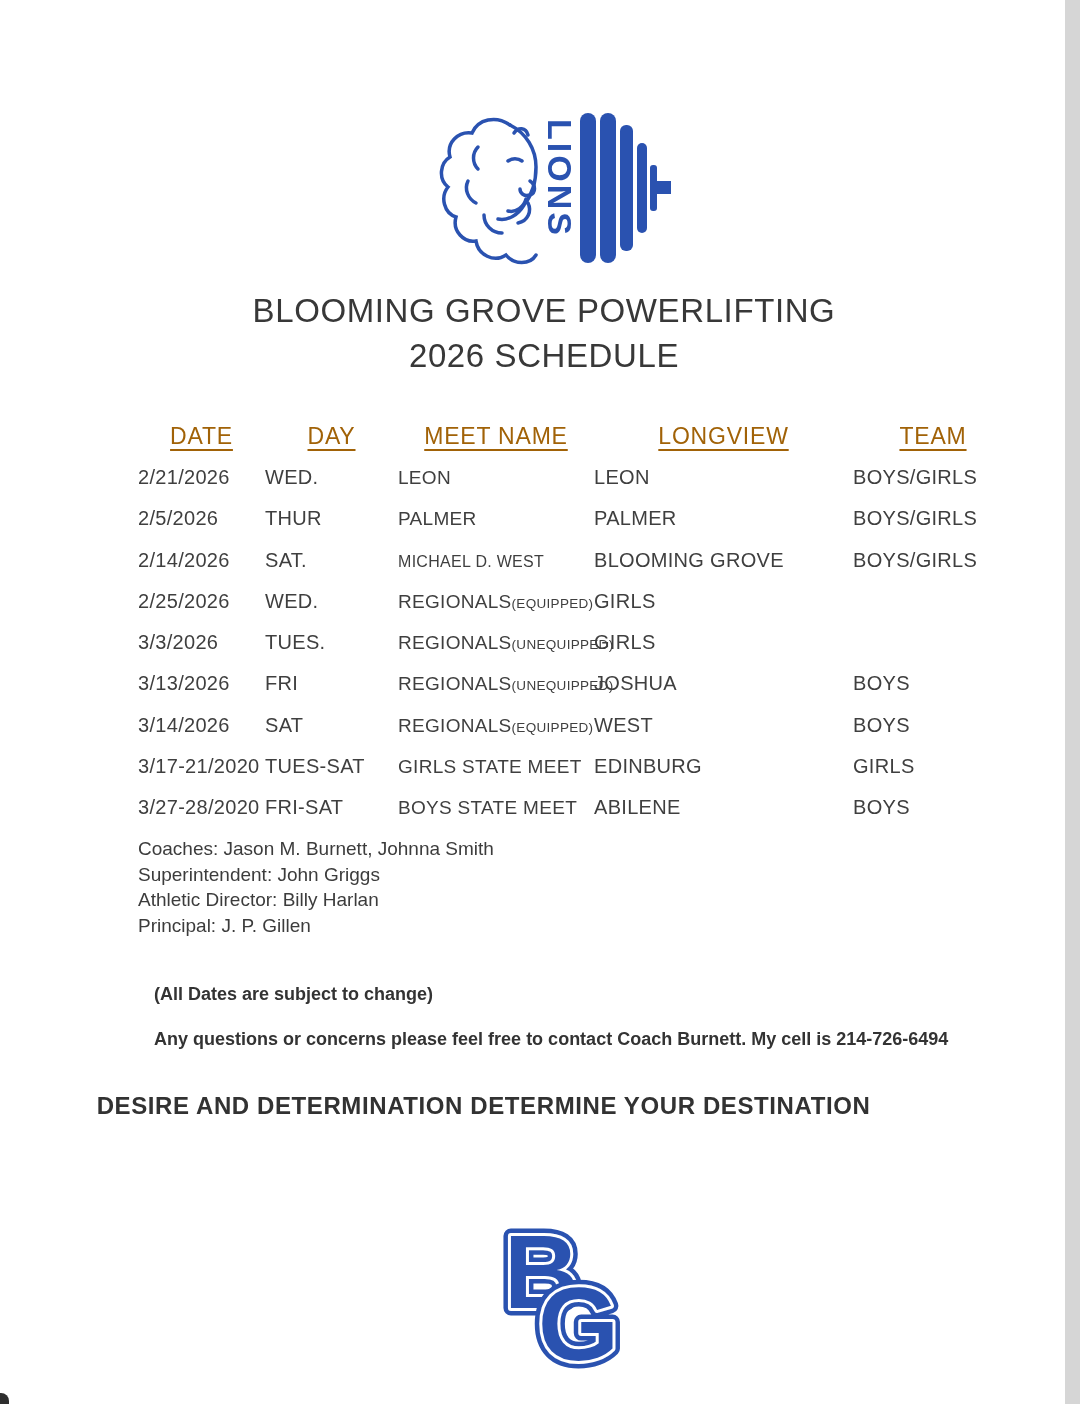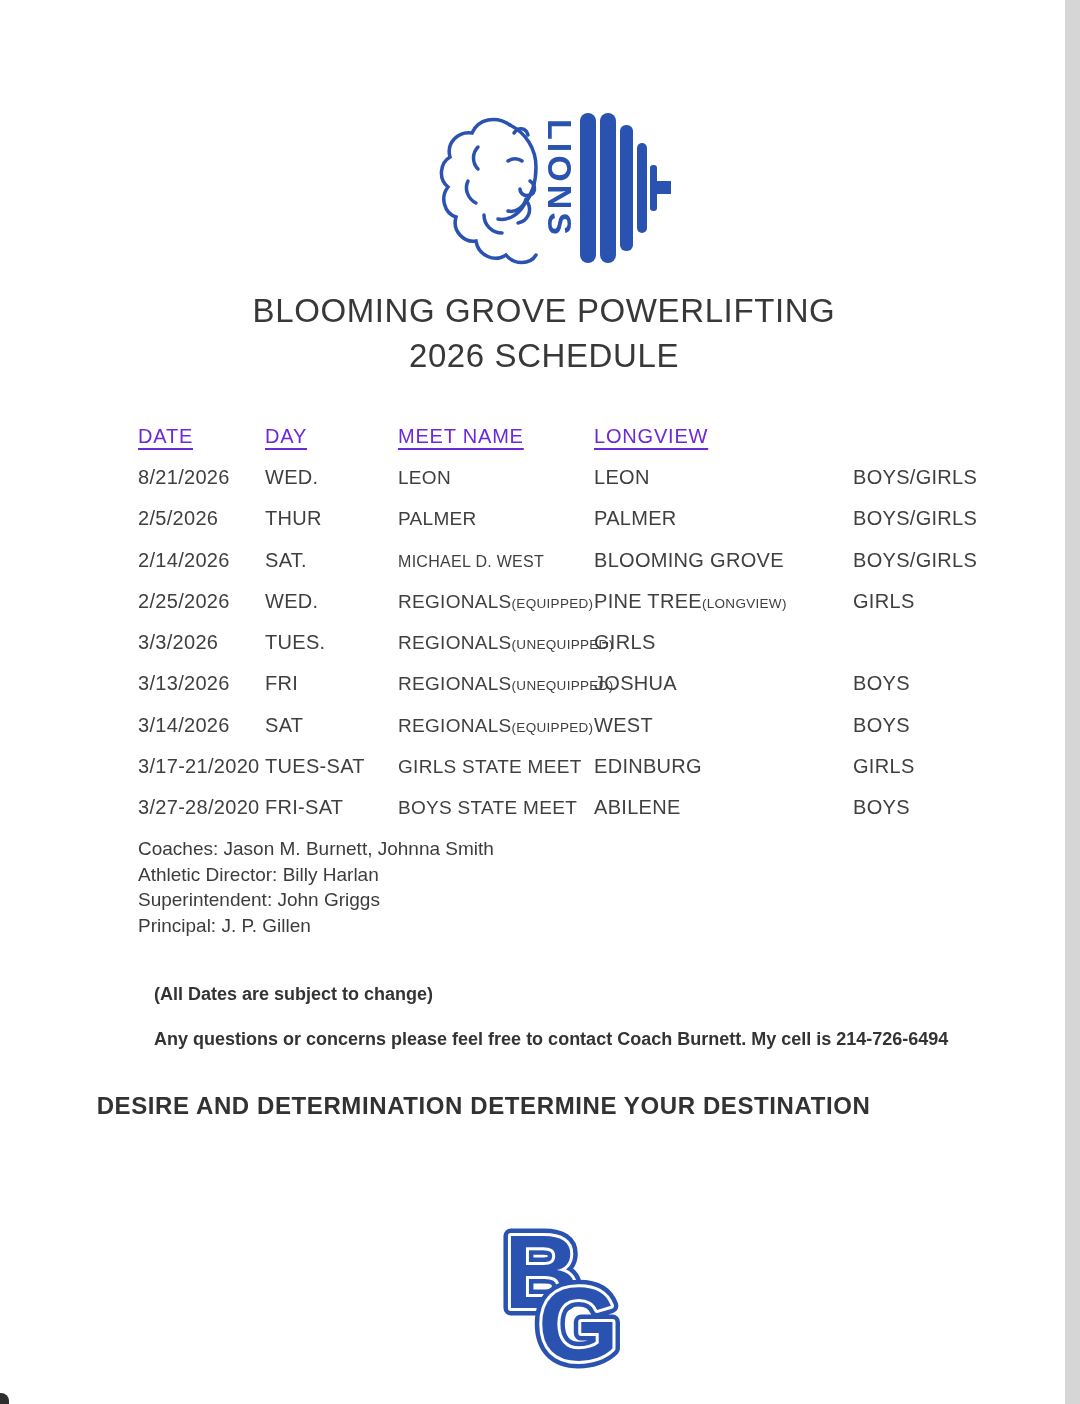--- a/index.html
+++ b/index.html
@@ -22,21 +22,21 @@
   .logo-top{position:absolute;left:438px;top:103px;width:235px;height:172px;}
   .title{
     position:absolute;left:4px;top:288px;width:1080px;
     text-align:center;font-size:33px;line-height:45px;
     color:#383838;letter-spacing:.6px;
   }
   .schedule{position:absolute;left:138px;top:414px;width:900px;}
   .srow{display:grid;grid-template-columns:127px 133px 196px 259px 160px;}
   .srow .cell{white-space:nowrap;line-height:39.3px;font-size:20px;color:#3f3f3f;letter-spacing:.3px;}
   .srow.hrow .cell{
-    line-height:44px;font-size:20px;color:#6d28d9;letter-spacing:.8px;
+    line-height:44px;font-size:23px;color:#a16207;letter-spacing:.8px;text-align:center;
   }
   .srow.hrow .cell span{
     text-decoration:underline;
     text-decoration-thickness:2px;
     text-underline-offset:5px;
   }
   .meet-main{font-size:19px;}
   .meet-small{font-size:16px;}
   .meet-sub,.loc-sub{font-size:13.5px;}
   .staff{
@@ -92,24 +92,25 @@
     <div>BLOOMING GROVE POWERLIFTING</div>
     <div>2026 SCHEDULE</div>
   </div>
 
   <div class="schedule">
     <div class="srow hrow">
       <div class="cell"><span>DATE</span></div>
       <div class="cell"><span>DAY</span></div>
       <div class="cell"><span>MEET NAME</span></div>
       <div class="cell"><span>LONGVIEW</span></div>
-    </div>
-
-    <div class="srow">
-      <div class="cell">8/21/2026</div>
+      <div class="cell"><span>TEAM</span></div>
+    </div>
+
+    <div class="srow">
+      <div class="cell">2/21/2026</div>
       <div class="cell">WED.</div>
       <div class="cell"><span class="meet-main">LEON</span><span class="meet-sub"></span></div>
       <div class="cell"><span>LEON</span><span class="loc-sub"></span></div>
       <div class="cell">BOYS/GIRLS</div>
     </div>
 
     <div class="srow">
       <div class="cell">2/5/2026</div>
       <div class="cell">THUR</div>
       <div class="cell"><span class="meet-main">PALMER</span><span class="meet-sub"></span></div>
@@ -122,21 +123,20 @@
       <div class="cell">SAT.</div>
       <div class="cell"><span class="meet-main meet-small">MICHAEL D. WEST</span><span class="meet-sub"></span></div>
       <div class="cell"><span>BLOOMING GROVE</span><span class="loc-sub"></span></div>
       <div class="cell">BOYS/GIRLS</div>
     </div>
 
     <div class="srow">
       <div class="cell">2/25/2026</div>
       <div class="cell">WED.</div>
       <div class="cell"><span class="meet-main">REGIONALS</span><span class="meet-sub">(EQUIPPED)</span></div>
-      <div class="cell"><span>PINE TREE</span><span class="loc-sub">(LONGVIEW)</span></div>
       <div class="cell">GIRLS</div>
     </div>
 
     <div class="srow">
       <div class="cell">3/3/2026</div>
       <div class="cell">TUES.</div>
       <div class="cell"><span class="meet-main">REGIONALS</span><span class="meet-sub">(UNEQUIPPED)</span></div>
       <div class="cell">GIRLS</div>
     </div>
 
@@ -168,22 +168,22 @@
       <div class="cell">3/27-28/2020</div>
       <div class="cell">FRI-SAT</div>
       <div class="cell"><span class="meet-main">BOYS STATE MEET</span><span class="meet-sub"></span></div>
       <div class="cell"><span>ABILENE</span><span class="loc-sub"></span></div>
       <div class="cell">BOYS</div>
     </div>
   </div>
 
   <div class="staff">
     <div>Coaches:  Jason M. Burnett, Johnna Smith</div>
+    <div>Superintendent: John Griggs</div>
     <div>Athletic Director:  Billy Harlan</div>
-    <div>Superintendent: John Griggs</div>
     <div>Principal:  J. P. Gillen</div>
   </div>
 
   <div class="note note-dates">(All Dates are subject to change)</div>
   <div class="note note-contact">Any questions or concerns please feel free to contact Coach Burnett.  My cell is 214-726-6494</div>
 
   <div class="motto">DESIRE AND DETERMINATION DETERMINE YOUR DESTINATION</div>
 
   <div class="logo-bottom">
     <svg viewBox="0 0 135 160" width="135" height="160">

